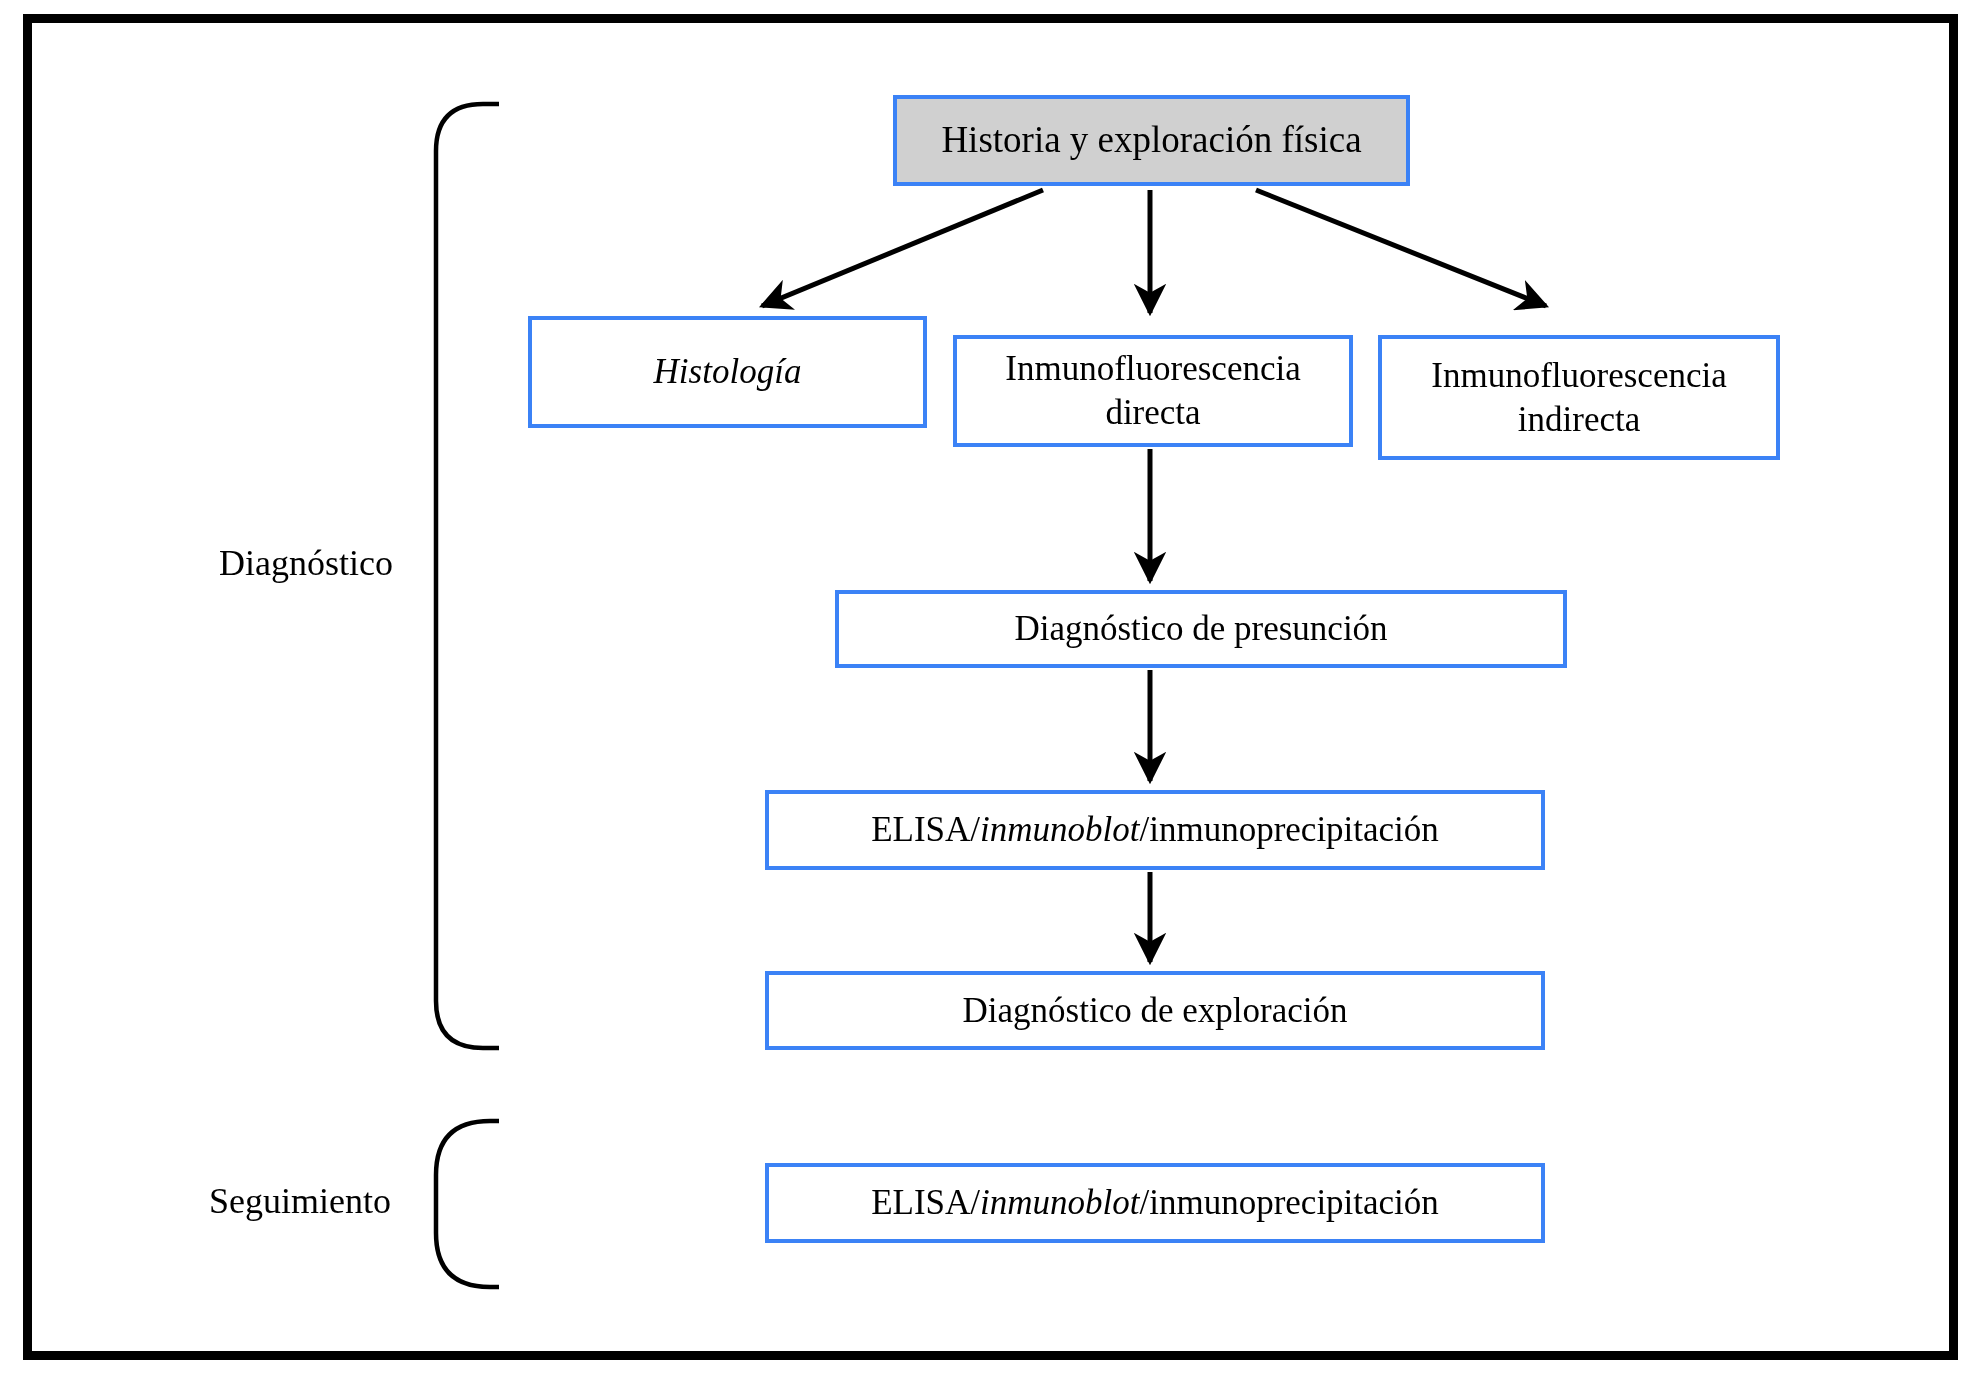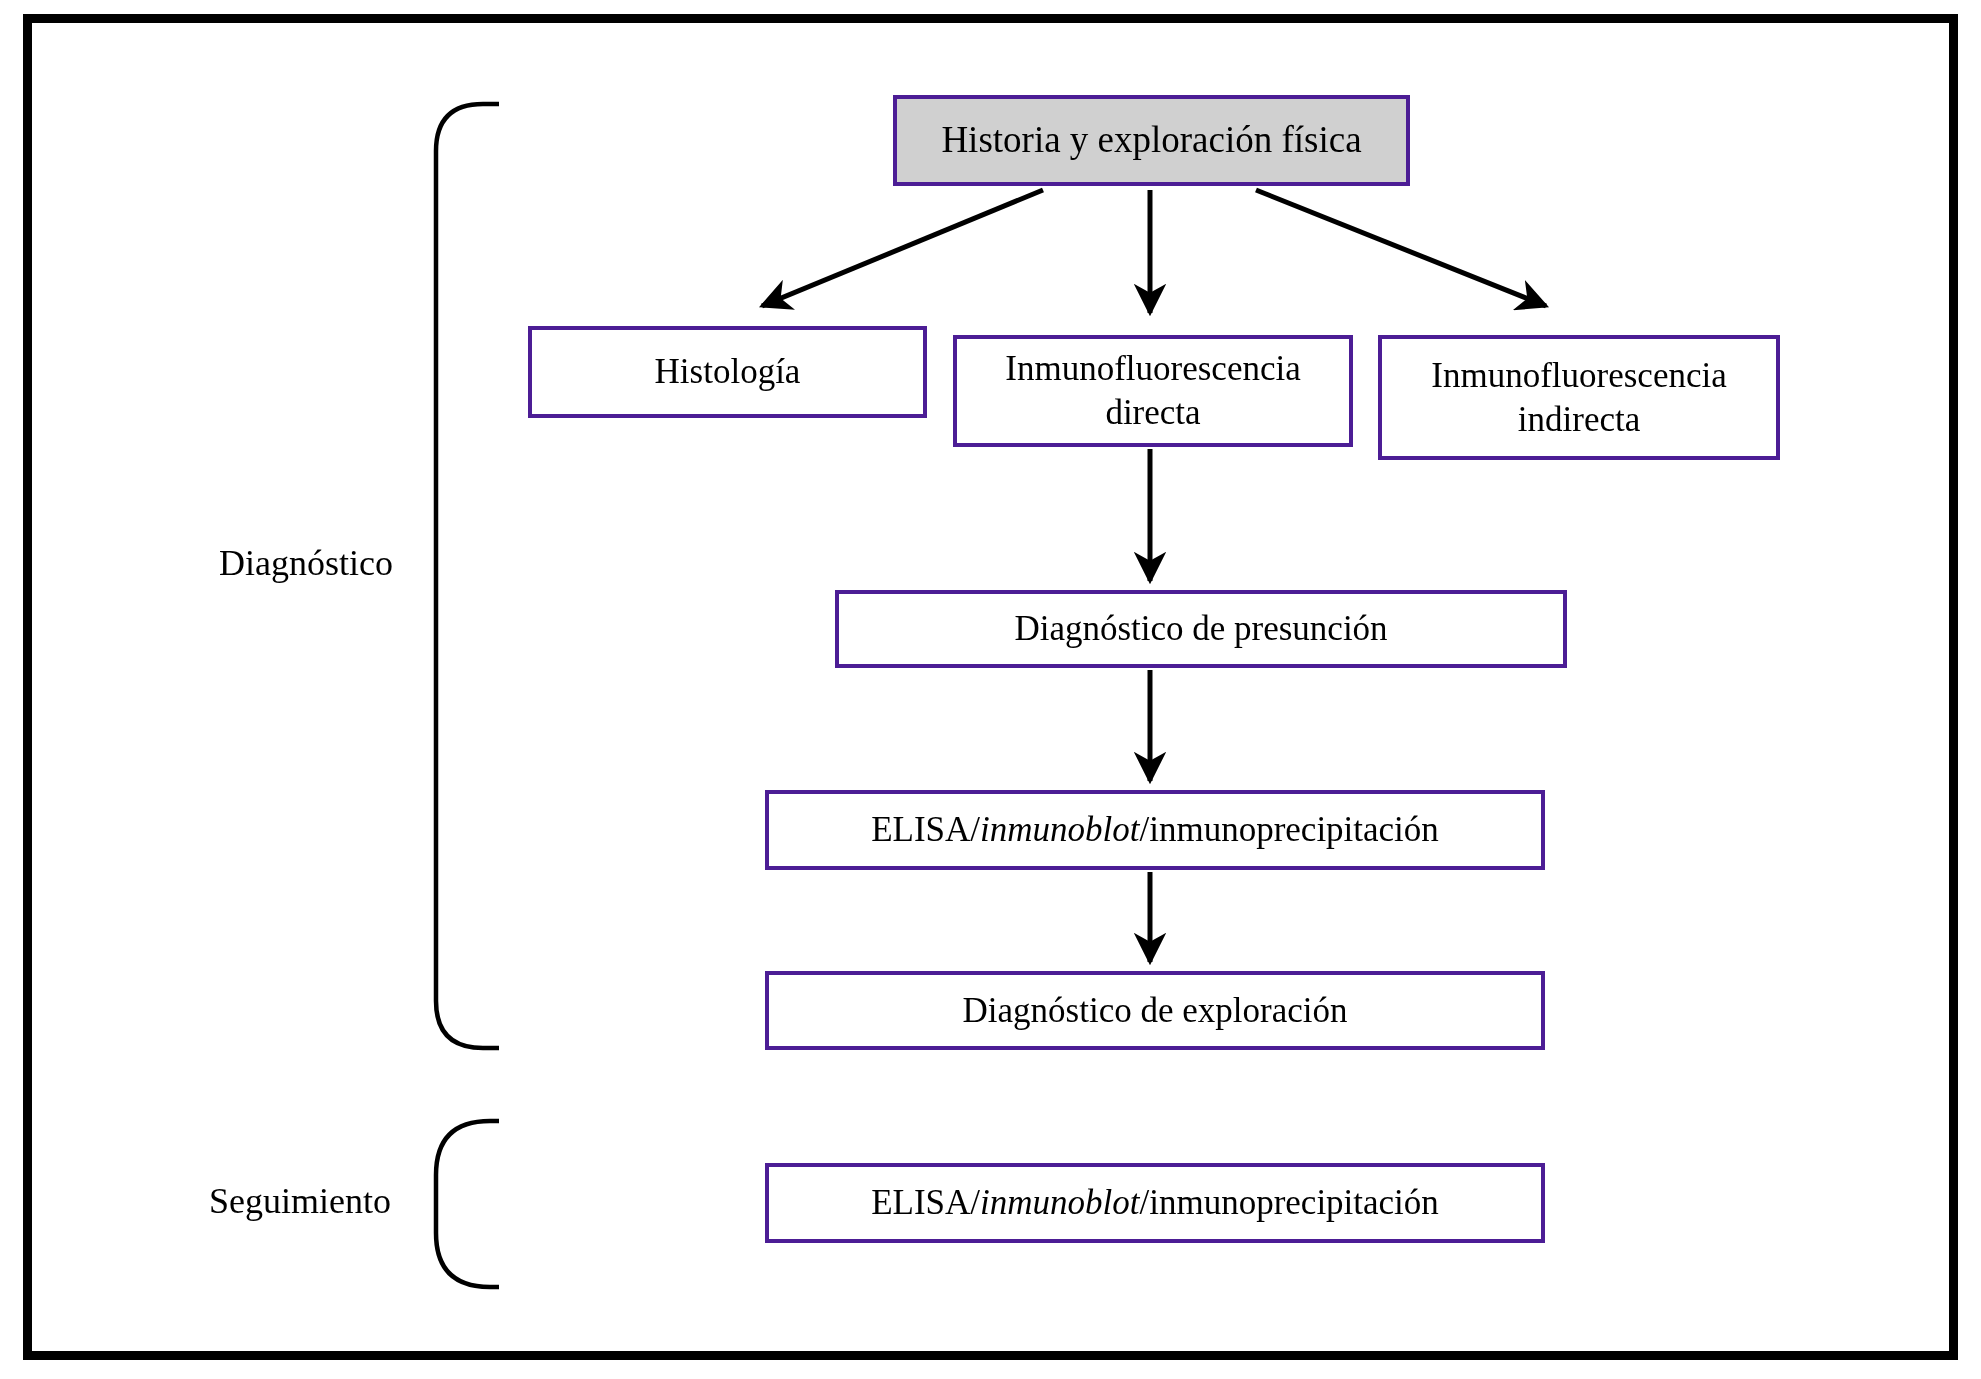--- a/index.html
+++ b/index.html
@@ -15,38 +15,38 @@
     position:absolute;
     left:23px; top:14px;
     width:1917px; height:1328px;
     border:9px solid #000000;
   }
   .svg-layer { position:absolute; left:0; top:0; width:1981px; height:1379px; }
   .node {
     position:absolute;
     display:flex; align-items:center; justify-content:center;
     text-align:center;
-    border:4px solid #4c1d95;
+    border:4px solid #3b82f6;
     background:#ffffff;
     font-size:35px;
     line-height:1.25;
     box-sizing:border-box;
     padding:0 14px;
   }
   .node.highlight { background:#d0d0d0; font-size:37px; }
   .it { font-style:italic; }
   .side-label {
     position:absolute;
     text-align:center;
     font-size:36px;
     white-space:nowrap;
   }
   
   #n-historia    { left:893px;  top:95px;   width:517px; height:91px;  }
-  #n-histologia  { left:528px;  top:326px;  width:399px; height:92px; }
+  #n-histologia  { left:528px;  top:316px;  width:399px; height:112px;font-style:italic; }
   #n-ifdirecta   { left:953px;  top:335px;  width:400px; height:112px; }
   #n-ifindirecta { left:1378px; top:335px;  width:402px; height:125px; }
   #n-presuncion  { left:799px;  top:590px;  width:732px; height:78px;margin-left:36px;  }
   #n-elisa1      { left:765px;  top:790px;  width:780px; height:80px;  }
   #n-confirma    { left:765px;  top:971px;  width:780px; height:79px;  }
   #n-elisa2      { left:765px;  top:1163px; width:780px; height:80px;  }
   #lbl-diagnostico { left:166px; top:534px;  width:280px;margin-top:8px; }
   #lbl-seguimiento { left:160px; top:1180px; width:280px; }
 </style>
 </head>

